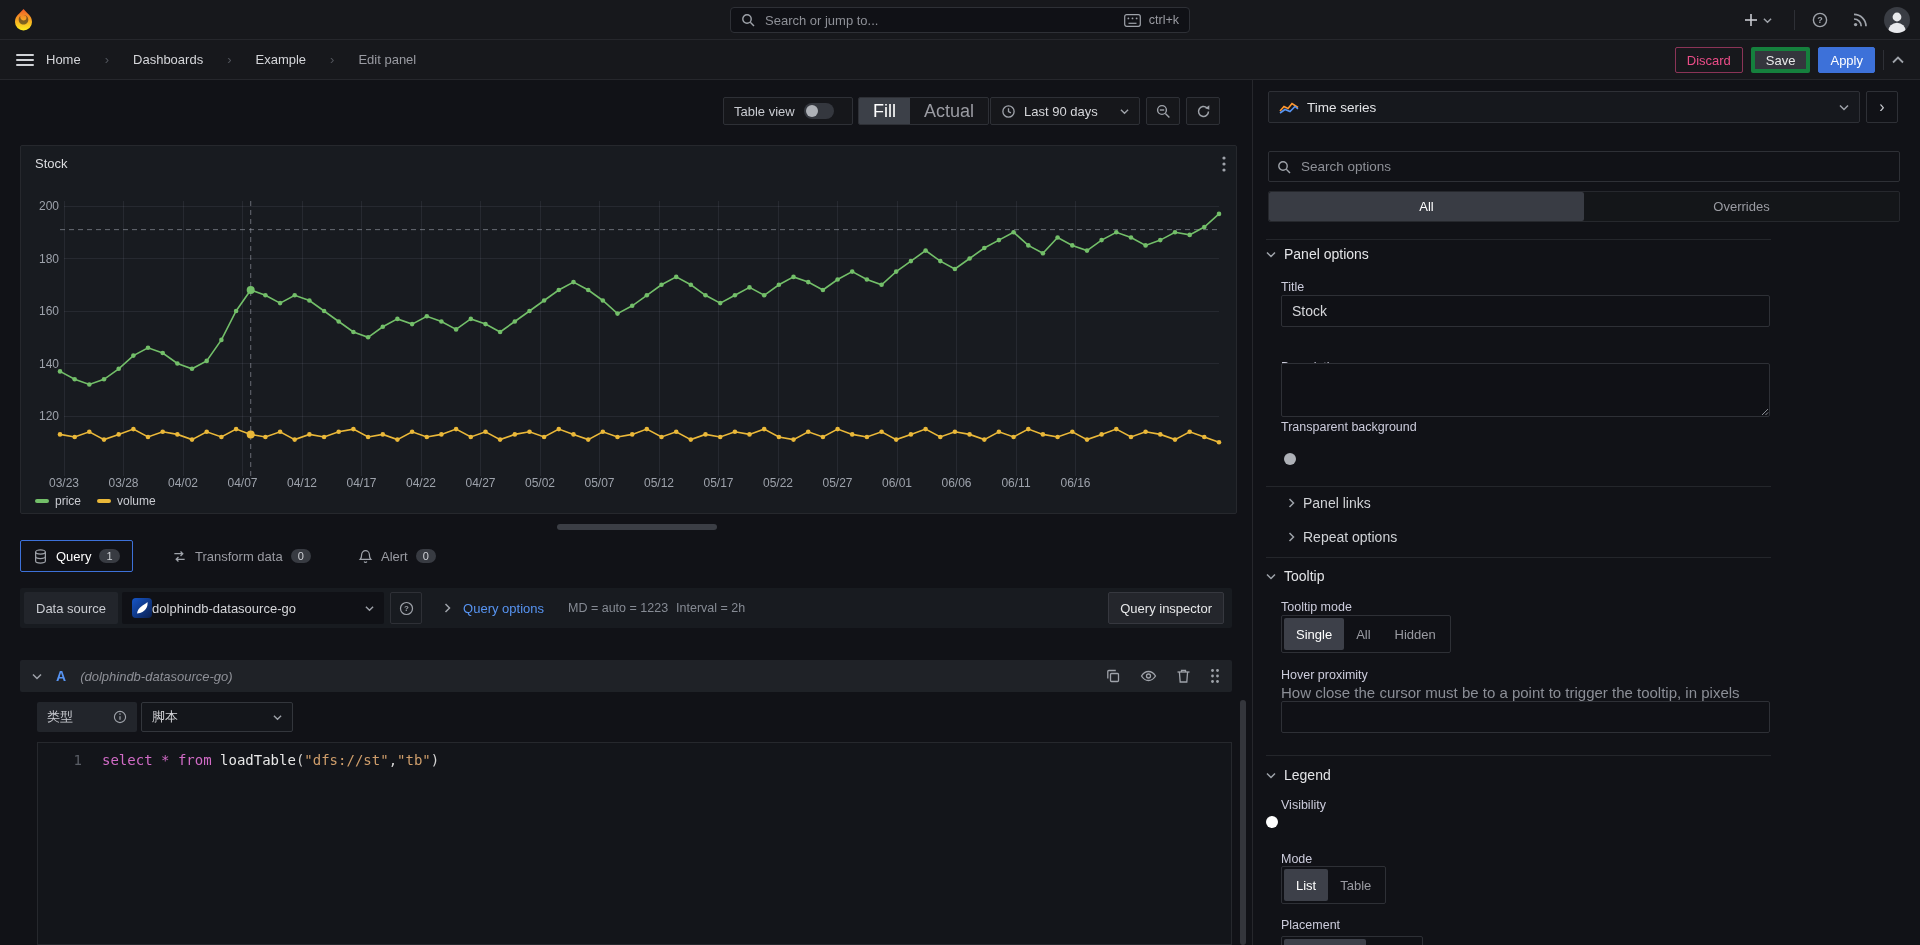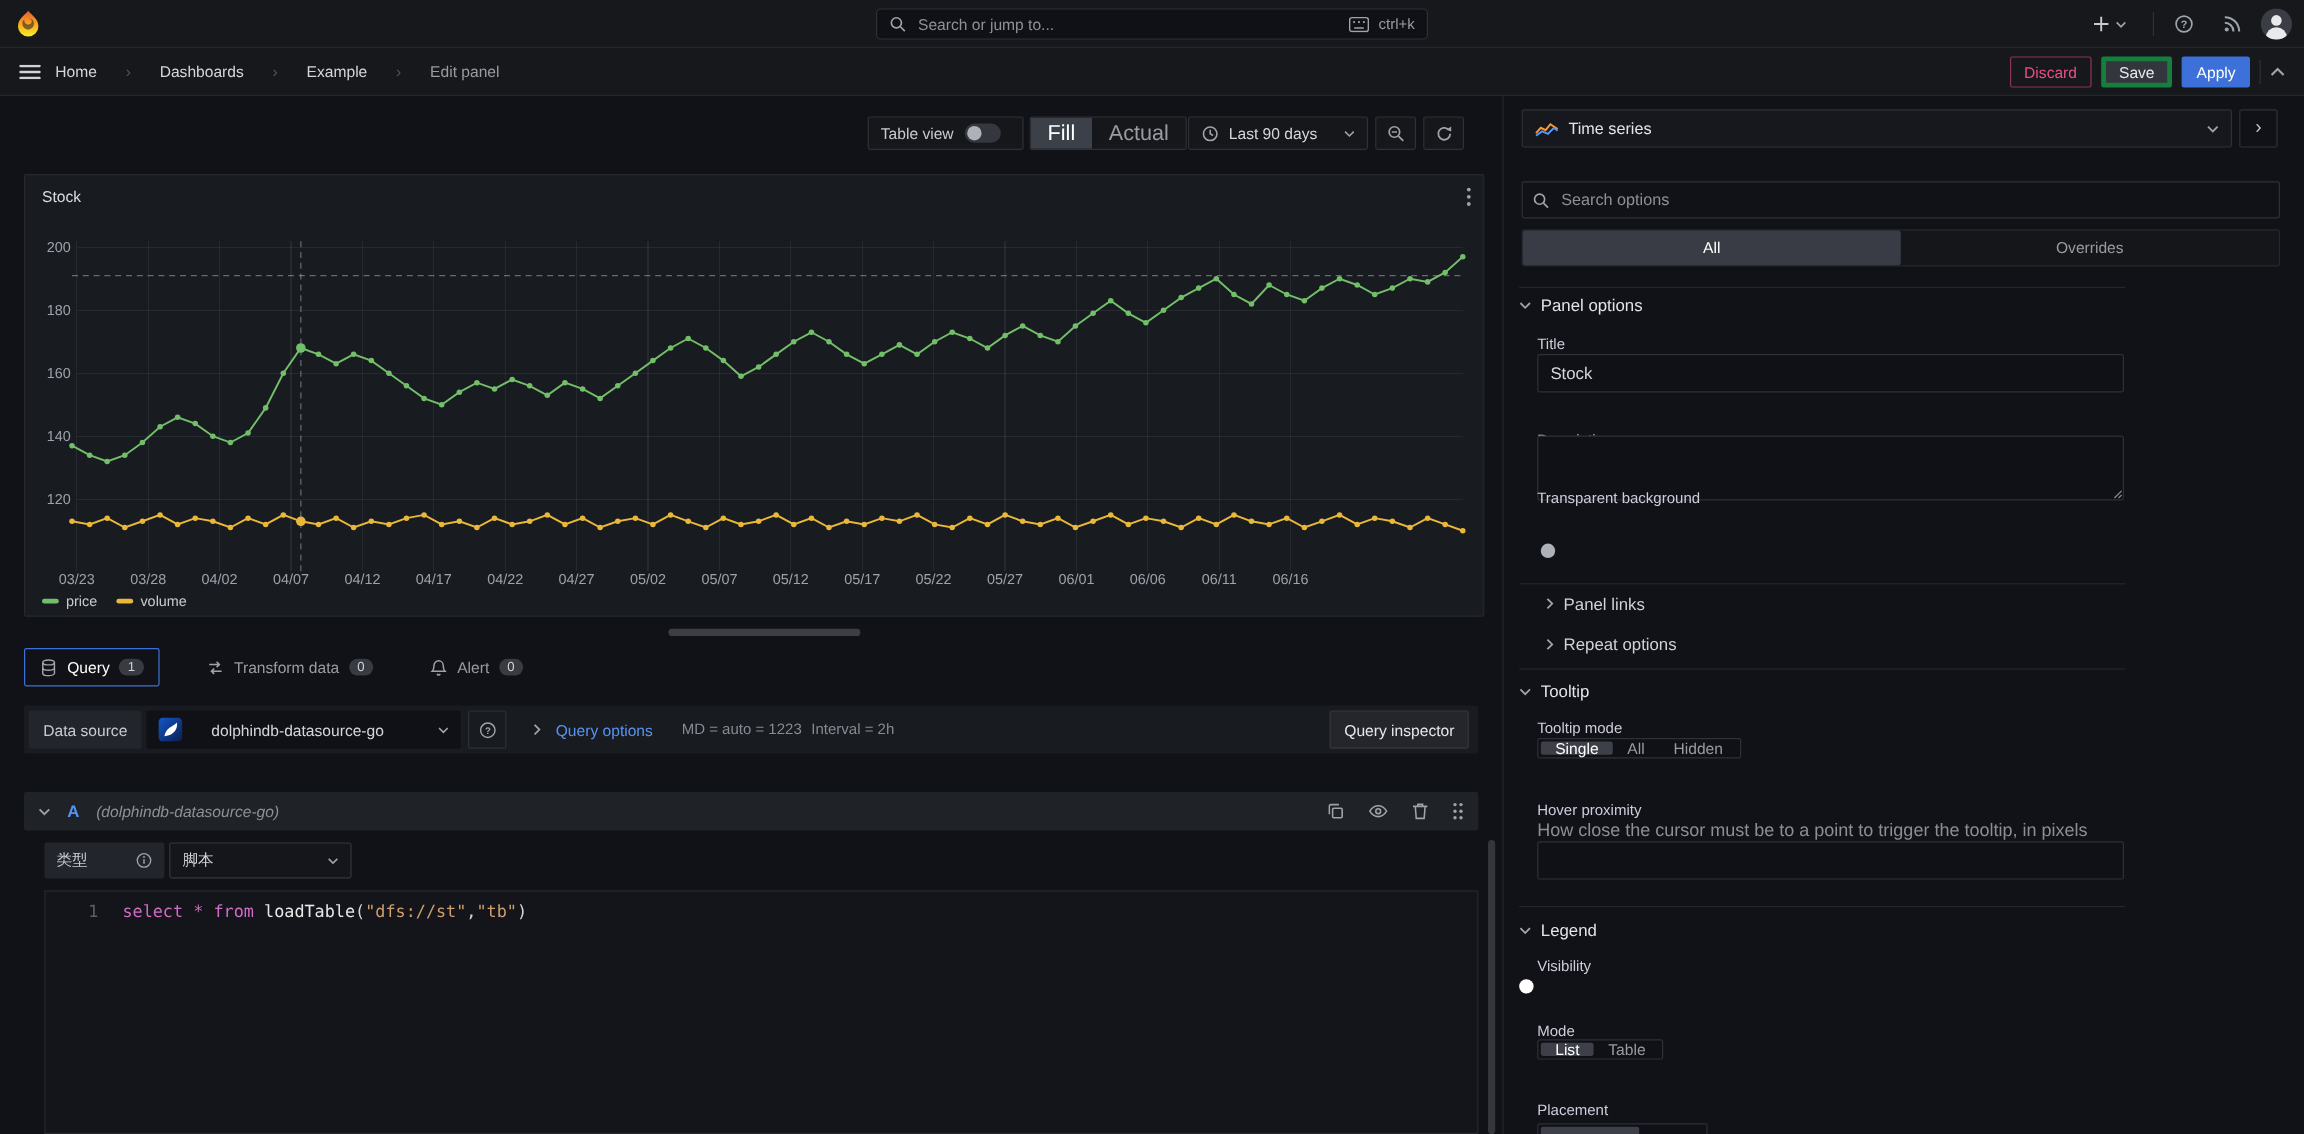--- a/index.html
+++ b/index.html
@@ -39,21 +39,21 @@
   .legend{position:absolute;left:14px;bottom:5px;display:flex;gap:16px}
   .legend .item{display:flex;align-items:center;gap:6px;font-size:12px;color:#c9cbd1}
   .legend .sw{width:14px;height:4px;border-radius:2px}
   
   .qtab{position:absolute;top:540px;height:32px;display:flex;align-items:center;gap:8px;padding:0 12px;box-sizing:border-box;font-size:13px;color:#9a9ba2}
   .qtab.active{border:1px solid #3d71d9;border-radius:2px;color:#fff;font-weight:500}
   .badge{background:#383b42;color:#cfd1d6;font-size:11px;border-radius:9px;padding:1px 7px;font-weight:400}
   
   .dsrow{position:absolute;left:20px;top:588px;width:1212px;height:40px;background:#181b20;border-radius:2px;display:flex;align-items:center;padding:0 4px;box-sizing:border-box}
   .chip{background:#22252b;border-radius:2px;height:32px;display:flex;align-items:center;padding:0 12px;color:#c9cbd1;font-size:13px}
-  .dspicker{background:#101116;border-radius:2px;height:32px;display:flex;align-items:center;gap:24px;padding:0 10px;margin-left:4px;width:262px;box-sizing:border-box}
+  .dspicker{background:#101116;border-radius:2px;height:32px;display:flex;align-items:center;gap:0;padding:0 10px;margin-left:4px;width:262px;box-sizing:border-box}
   .sqbtn{width:32px;height:32px;border:1px solid #2e3036;border-radius:2px;display:flex;align-items:center;justify-content:center;margin-left:6px;box-sizing:border-box}
   .linkblue{color:#5794f2;font-weight:500;font-size:13px}
   .meta{color:#868b94;font-size:12.5px}
   .arow{position:absolute;left:20px;top:660px;width:1212px;height:32px;background:#1f2227;border-radius:2px;display:flex;align-items:center;padding:0 12px;box-sizing:border-box;gap:14px}
   .refid{color:#5794f2;font-weight:700;font-size:14px}
   .dshint{color:#8e9097;font-style:italic;font-size:13px}
   .rowicons{margin-left:auto;display:flex;align-items:center;gap:19px}
   .typerow{position:absolute;left:37px;top:702px;display:flex;gap:4px}
   .sel{width:152px;height:30px;background:#14161b;border:1px solid #33363c;border-radius:2px;display:flex;align-items:center;justify-content:space-between;padding:0 10px;box-sizing:border-box;color:#d5d6da}
   .code{position:absolute;left:37px;top:742px;width:1195px;height:203px;background:#13151a;border:1px solid #26282d;box-sizing:border-box;font-family:"DejaVu Sans Mono",monospace;font-size:14px}
@@ -69,21 +69,21 @@
   .optsearch input{flex:1;background:transparent;border:none;outline:none;color:#d5d6da;font-size:13.5px;font-family:inherit}
   .optsearch input::placeholder{color:#8e9097}
   .opttabs{position:absolute;left:1268px;top:191px;width:632px;height:31px;background:#141619;border:1px solid #26282d;border-radius:2px;display:flex;box-sizing:border-box}
   .opttabs .t{flex:1;display:flex;align-items:center;justify-content:center;font-size:13px;color:#9a9ba2}
   .opttabs .t.on{background:#393c44;border-radius:2px;color:#fff;font-weight:500}
   .divider{position:absolute;left:1266px;width:505px;height:1px;background:#24262b}
   .hd{position:absolute;font-size:14px;font-weight:500;color:#e3e4e7;display:flex;align-items:center;gap:8px}
   .lbl{position:absolute;font-size:12.5px;font-weight:500;color:#ccccdc}
   .help{position:absolute;font-size:15px;color:#8b8e96}
   .ip{position:absolute;background:#101116;border:1px solid #2e3036;border-radius:2px;box-sizing:border-box;color:#d5d6da;font-size:14px;font-family:inherit;padding:0 10px}
-  .radio{position:absolute;display:flex;background:#101116;border:1px solid #2e3036;border-radius:2px;padding:2px;height:17px;box-sizing:border-box}
+  .radio{position:absolute;display:flex;background:#101116;border:1px solid #2e3036;border-radius:2px;padding:2px;height:38px;box-sizing:border-box}
   .radio span{padding:0 12px;display:flex;align-items:center;font-size:13px;color:#9a9ba2;border-radius:2px}
   .radio span.on{background:#3d4049;color:#fff;font-weight:500}
 </style>
 </head>
 <body>
 
 <div class="root">
 
   
   <header class="topnav">
@@ -596,21 +596,21 @@
     <span>Panel options</span>
   </div>
   <span class="lbl" style="left:1281px;top:280px">Title</span>
   <input class="ip" style="left: 1281px; top: 295px; width: 489px; height: 32px;" value="Stock">
   <span class="lbl" style="left:1281px;top:360px">Description</span>
   <textarea class="ip" style="left: 1281px; top: 363px; width: 489px; height: 54px; resize: none; padding: 6px 10px;"></textarea>
   <svg class="abs" style="left:1760px;top:407px" width="9" height="9" viewBox="0 0 9 9">
     <line x1="8" y1="2" x2="2" y2="8" stroke="#8a8d94" stroke-width="1"></line>
       <line x1="8" y1="5.5" x2="5.5" y2="8" stroke="#8a8d94" stroke-width="1"></line>
     </svg>
-  <span class="lbl" style="left:1281px;top:408px">Transparent background</span>
+  <span class="lbl" style="left:1281px;top:420px">Transparent background</span>
   <span class="toggle big abs" style="left:1281px;top:450px"><i></i></span>
 
   <div class="divider" style="top:486px"></div>
   <div class="hd" style="left:1288px;top:495px;color:#d0d2d6">
     <svg width="7" height="10" viewBox="0 0 7 10" class="ic">
       <polyline points="1.5,1 5.5,5 1.5,9" fill="none" stroke="currentColor" stroke-width="1.5"></polyline>
       </svg>
     <span>Panel links</span>
   </div>
   <div class="hd" style="left:1288px;top:529px;color:#d0d2d6">

